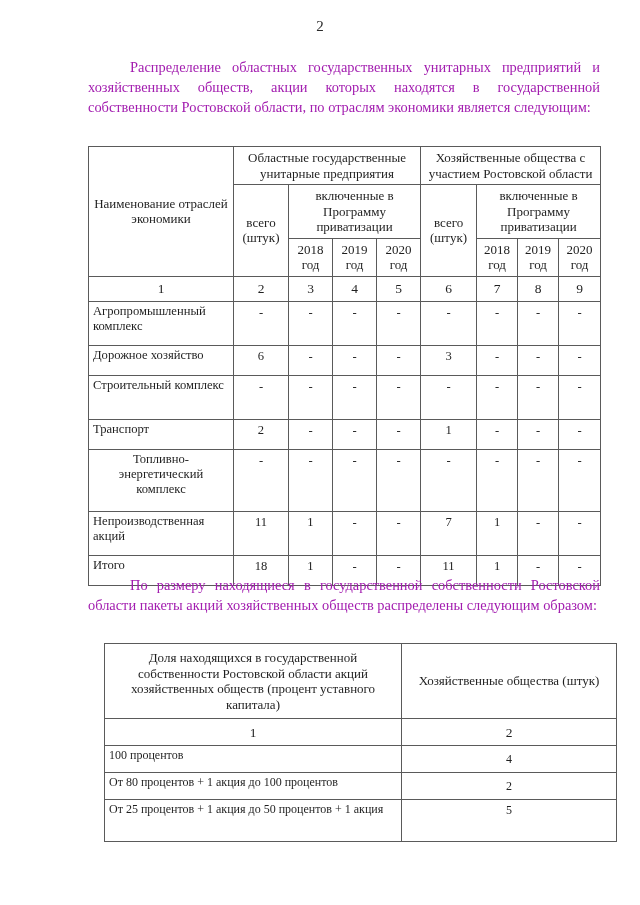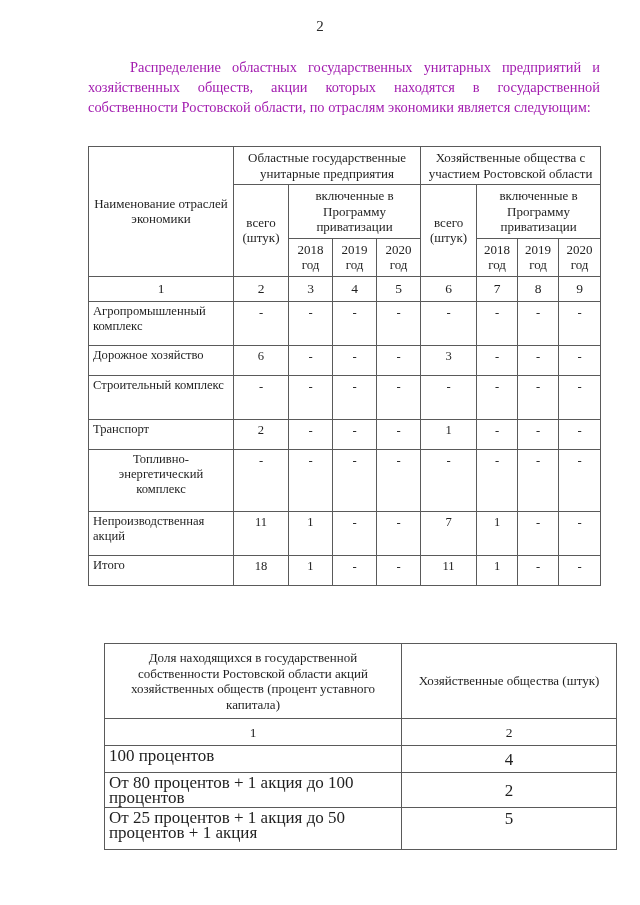--- a/index.html
+++ b/index.html
@@ -96,21 +96,21 @@
   #table-industries .r-short td { height: 24px; }
   #table-industries .r-xtall td { height: 56px; text-align: center; }
 
   
   #table-shares {
     left: 88px;
     top: 643px;
     width: 512px;
     margin-left: 16px;
   }
-  #table-shares td { font-size: 17px; }
+  #table-shares td { font-size: 12px; }
   #table-shares td.head { font-size: 13px; line-height: 15.5px; }
   #table-shares .r-num td { height: 22px; font-size: 13.5px; }
   #table-shares .r-data td { height: 22px; }
   #table-shares .r-data2 td { height: 36px; }
 </style>
 </head>
 <body>
 
 <div class="page">
 
@@ -241,20 +241,21 @@
         <td class="num">-</td>
         <td class="num">-</td>
         <td class="num">11</td>
         <td class="num">1</td>
         <td class="num">-</td>
         <td class="num">-</td>
       </tr>
     </tbody>
   </table>
 
+  <div class="para para-2">По размеру находящиеся в государственной собственности Ростовской области пакеты акций хозяйственных обществ распределены следующим образом:</div>
 
   <table class="doc-table" id="table-shares">
     <colgroup>
       <col style="width:297px">
       <col style="width:215px">
     </colgroup>
     <tbody>
       <tr>
         <td class="head" style="height:68px">Доля находящихся в государственной собственности Ростовской области акций хозяйственных обществ (процент уставного капитала)</td>
         <td class="head">Хозяйственные общества (штук)</td>

